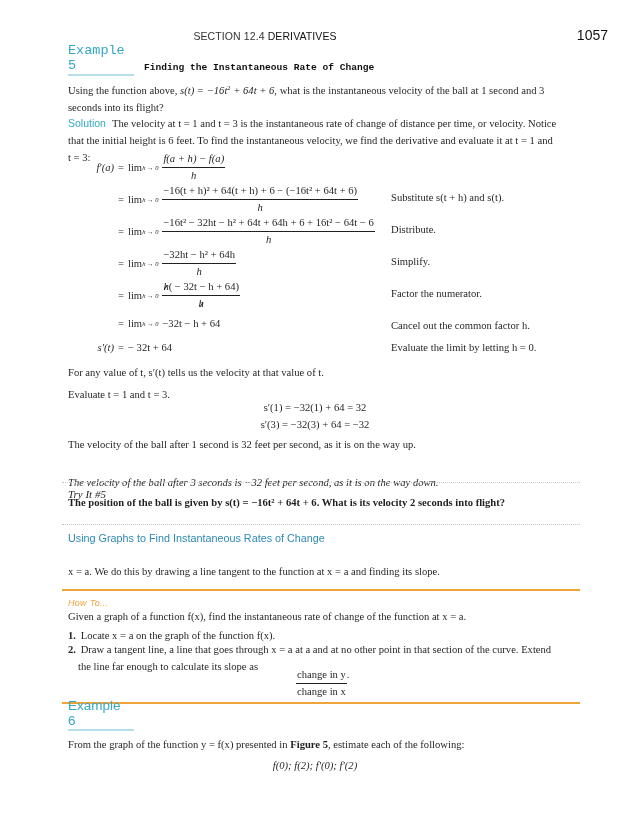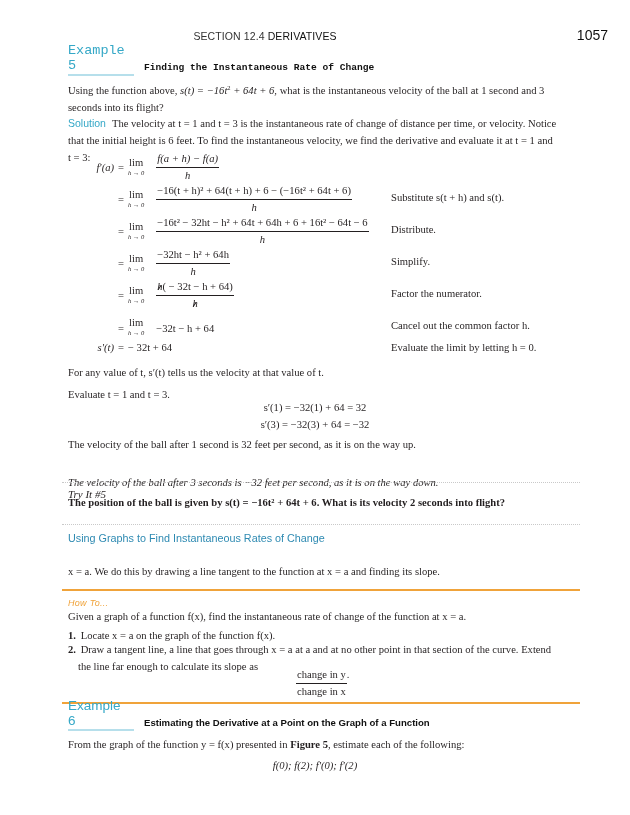--- a/index.html
+++ b/index.html
@@ -20,21 +20,21 @@
               border-bottom: 2px solid #b6dfeb; }
   .ex-title { font-weight: bold; font-size: 9.6px; margin-left: 10px; padding-bottom: 3px; color: #111; }
 
   .para { left: 68px; width: 512px; line-height: 17px; text-align: left; }
   .sol-label { color: #35a8c7; font-family: "Liberation Sans", sans-serif; font-size: 10.5px; margin-right: 6px; }
 
   .math { left: 70px; }
   .mrow { position: absolute; display: flex; align-items: center; white-space: nowrap; font-size: 10.6px; }
   .lhs { display: inline-block; width: 32px; text-align: right; }
   .eq { margin: 0 4px; }
-  .lim { display: inline-flex; flex-direction: column; align-items: center; margin-right: 12px; line-height: 10px; }
+  .lim { display: inline-flex; flex-direction: row; align-items: center; margin-right: 4px; line-height: 10px; }
   .lim .sub { font-size: 6.5px; font-style: italic; }
   .frac { display: inline-flex; flex-direction: column; align-items: center; line-height: 14px; }
   .frac .num { border-bottom: 0.8px solid #231f20; padding: 0 1px 1px; }
   .frac .den { padding-top: 1px; font-style: italic; }
   .strike { position: relative; display: inline-block; }
   .strike::after { content: ""; position: absolute; left: 0; right: 0; top: 50%; border-top: 0.8px solid #231f20; transform: rotate(-55deg); }
 
   .note { left: 391px; font-size: 10.6px; white-space: nowrap; }
 
   .center-eq { left: 0; width: 630px; text-align: center; font-size: 10.6px; }
@@ -196,18 +196,17 @@
 <div class="abs slope-frac" style="top:668px;">
   <span class="frac">
       <span class="num">change in y</span>
       <span class="den" style="font-style:normal;">change in x</span>
     </span><span>.</span>
 </div>
 <div class="abs orange-bar" style="top:702px;"></div>
 
 <div class="abs ex-head sans" style="top:713px;">
   <span class="ex-label">Example 6</span>
-  <span class="ex-title">Estimating the Derivative at a Point on the Graph of a Function</span>
 </div>
 <div class="abs para" style="top:736px;">
   <span>From the graph of the function y = f(x) presented in </span><b>Figure 5</b><span>, estimate each of the following:</span>
 </div>
 <div class="abs center-eq it" style="top:760px;">f(0); f(2); f′(0); f′(2)</div>
 
 </body></html>

